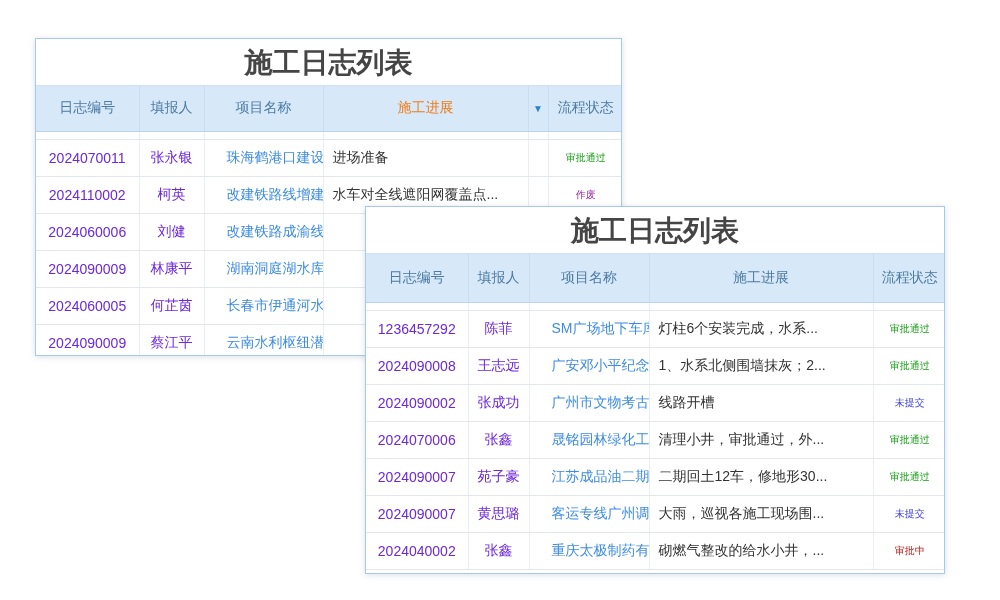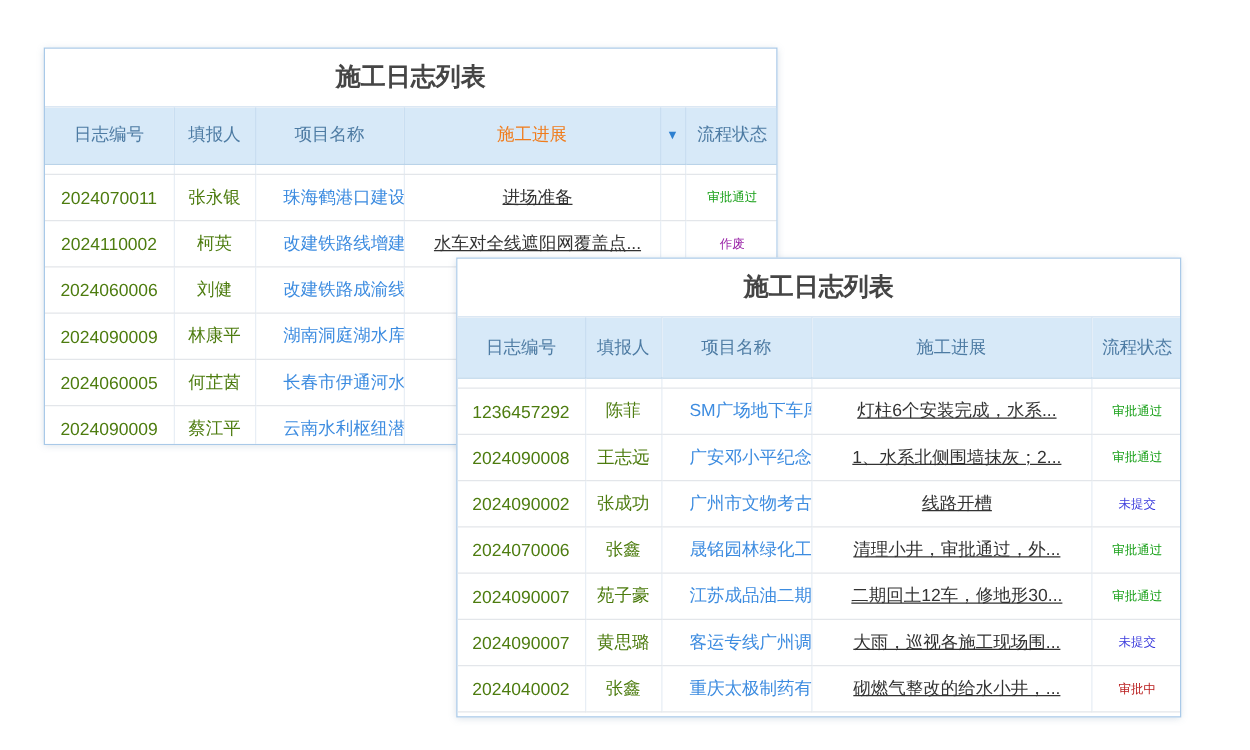--- a/index.html
+++ b/index.html
@@ -5,43 +5,43 @@
   * { margin:0; padding:0; box-sizing:border-box; }
   html,body { width:1000px; height:600px; background:#ffffff; overflow:hidden;
               font-family:"Liberation Sans", sans-serif; }
 
   .card { position:absolute; background:#fff; border:1px solid #a9c9e8;
           box-shadow:0 1px 6px rgba(110,140,170,0.28); overflow:hidden; }
   #back-card  { left:35px;  top:38px;  width:587px; height:318px; }
   #front-card { left:365px; top:206px; width:580px; height:368px; }
 
   .card-title { height:47px; line-height:47px; text-align:center;
-                font-size:20px; font-weight:bold; color:#454545;
+                font-size:28px; font-weight:bold; color:#454545;
                 border-bottom:1px solid #cfe0ef; background:#fff; }
 
   table { border-collapse:collapse; table-layout:fixed; width:100%; }
 
   thead th { height:45px; background:#d7e9f8; color:#4d7ba3; font-weight:normal;
              font-size:14px; text-align:center; border-right:1px solid #c9def1;
              border-bottom:1px solid #b9d3e9; overflow:hidden; white-space:nowrap;font-family:Liberation Serif, serif; }
   #front-card thead th { height:48px; }
   thead th:last-child { border-right:none; }
   th.th-arrow { padding:0; }
   .arrow-glyph { color:#2e80d0; font-size:10px; }
   th.th-filtered { color:#f07c1c; }
 
   tbody td { height:37px; font-size:14px; color:#333; text-align:center;
              border-right:1px solid #e8eef5; border-bottom:1px solid #e3e6ea;
              overflow:hidden; white-space:nowrap; background:#fff; }
   tbody td:last-child { border-right:none; }
   tbody tr.partial-row td { height:8px; border-bottom:1px solid #e3e6ea; }
 
-  td.cell-link { color:#4d7c0f;text-align:center; }
+  td.cell-link { color:#6d28d9;text-align:center; }
   td.cell-project { color:#3d8ce0; padding:0 22px; }
-  td.cell-progress { text-align:center; padding-left:9px; color:#333;text-decoration:underline; }
+  td.cell-progress { text-align:left; padding-left:9px; color:#333; }
   td.cell-status { font-size:10px; }
 </style>
 </head>
 <body>
 
 <div class="card" id="back-card">
   <div class="card-title">施工日志列表</div>
   <table>
     <colgroup>
       <col style="width:103px">

